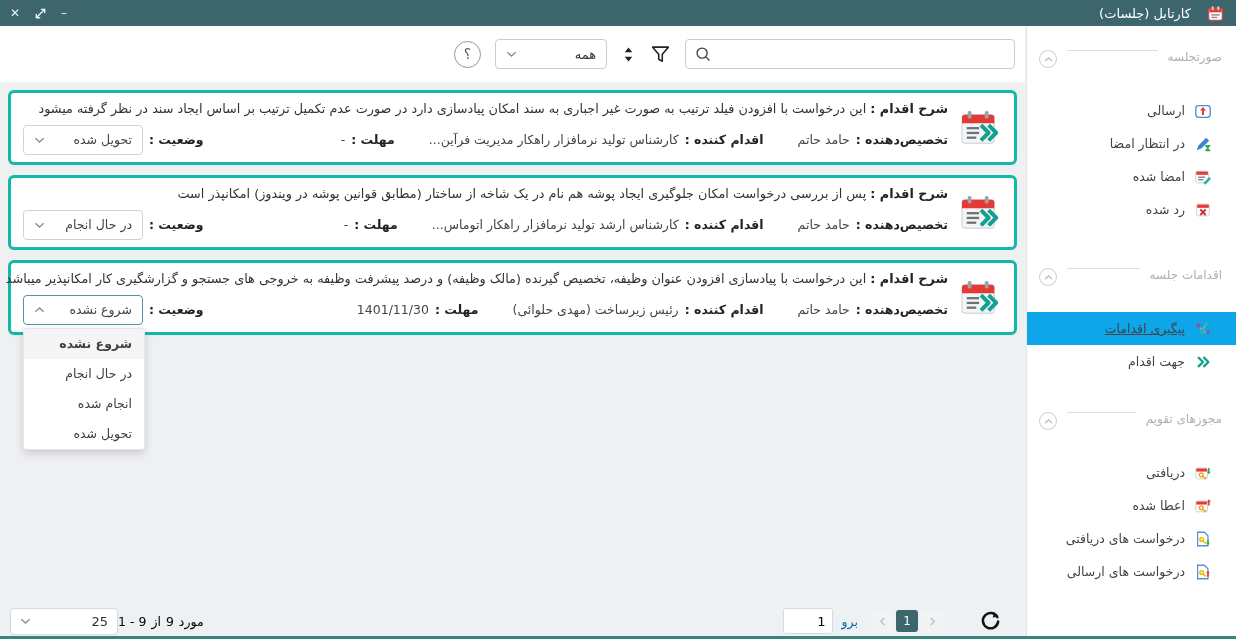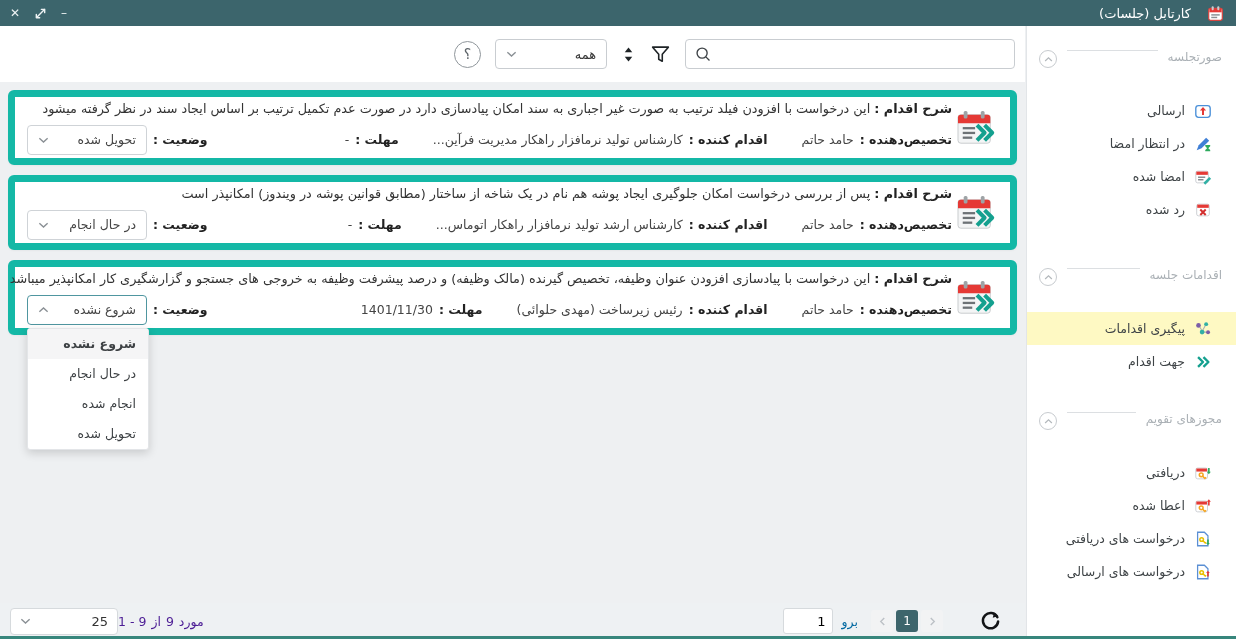--- a/index.html
+++ b/index.html
@@ -17,41 +17,41 @@
   .sidebar { position:absolute; top:26px; right:0; width:210px; bottom:3px; background:#fff;
     border-left:1px solid #e2e5e8; z-index:50; direction:rtl; }
   .sec-header { display:flex; align-items:flex-start; margin-top:24px; padding:0 14px 0 12px; }
   .sec-label { color:#aab0b5; font-size:12px; white-space:nowrap; }
   .sec-line { flex:1; height:1px; background:#dcdfe2; margin:0 10px; }
   .sec-chevron { width:18px; height:18px; border:1px solid #c7cbcf; border-radius:50%;
     display:flex; align-items:center; justify-content:center; flex:0 0 auto; }
   .side-list { margin-top:26px; }
   .side-item { height:33px; display:flex; align-items:center; gap:9px; padding-right:24px;
     font-size:12.5px; color:#3f4447; cursor:pointer; }
-  .side-item.active { background:#fef9c3; }
+  .side-item.active { background:#0ea5e9;text-decoration:underline; }
   .side-icon { width:18px; height:18px; flex:0 0 auto; display:flex; }
   .gap-lg { margin-top:42px; }
   .gap-md { margin-top:34px; }
 
   
   .main { position:absolute; top:26px; left:0; width:1025px; bottom:0; display:flex; flex-direction:column; }
   .toolbar { background:#fff; height:56px; display:flex; align-items:center; justify-content:flex-end;
     gap:14px; padding:0 10px; flex:0 0 auto; }
   .help-btn { width:27px; height:27px; border:1.5px solid #8f969b; border-radius:50%; color:#5c6368;
     display:flex; align-items:center; justify-content:center; font-size:14px; cursor:pointer; background:#fff; }
   .scope-select { width:112px; height:30px; background:#fff; border:1px solid #c9cdd1; border-radius:4px;
     direction:rtl; display:flex; align-items:center; justify-content:space-between; padding:0 10px; cursor:pointer; }
   .icon-btn { display:flex; align-items:center; cursor:pointer; }
   .search-box { width:330px; height:30px; background:#fff; border:1px solid #c9cdd1; border-radius:4px;
     display:flex; align-items:center; padding:0 8px; gap:6px; }
   .search-box input { border:none; outline:none; flex:1; height:100%; font:inherit; background:transparent; }
 
   .content { flex:1; padding:8px; display:flex; flex-direction:column; gap:10px; position:relative; }
-  .card { background:#fff; border:7px solid #14b8a6; border-radius:6px; box-shadow:0 1px 2px rgba(0,0,0,.04);
-    height:75px; direction:rtl; display:flex; align-items:center; gap:4px; padding:8px 12px; }
+  .card { background:#fff; border:3px solid #14b8a6; border-radius:6px; box-shadow:0 1px 2px rgba(0,0,0,.04);
+    height:75px; direction:rtl; display:flex; align-items:center; gap:12px; padding:8px 12px; }
   .card-icon { flex:0 0 auto; display:flex; }
   .card-body { flex:1; display:flex; flex-direction:column; justify-content:center; gap:9px; min-width:0; }
   .desc-line { font-size:12.8px; color:#333; white-space:nowrap; }
   .lbl { font-weight:bold; color:#222; }
   .meta-line { display:flex; align-items:center; gap:34px; font-size:12.5px; color:#444; }
   .meta-group { display:flex; align-items:center; gap:6px; white-space:nowrap; }
   .status-group { margin-right:auto; position:relative; }
   .status-select { width:120px; height:30px; border:1px solid #cfd3d7; border-radius:4px; background:#fff;
     display:flex; align-items:center; justify-content:space-between; padding:0 10px; cursor:pointer; direction:rtl; }
   .status-select.open { border-color:#4f96a0; }
@@ -59,21 +59,21 @@
   .status-menu { position:absolute; top:33px; left:0; width:122px; background:#fff; border:1px solid #e3e5e8;
     border-radius:3px; box-shadow:0 3px 10px rgba(0,0,0,.16); z-index:100; }
   .status-menu .opt { height:30px; line-height:30px; padding:0 12px; text-align:right; font-size:12.5px;
     color:#3d4144; cursor:pointer; }
   .status-menu .opt.selected { font-weight:bold; background:#f5f5f6; }
 
   
   .bottombar { flex:0 0 auto; height:36px; background:#eef1f3; display:flex; align-items:center; padding:0 10px; }
   .size-select { width:108px; height:27px; background:#fff; border:1px solid #d6dadd; border-radius:4px;
     direction:rtl; display:flex; align-items:center; justify-content:space-between; padding:0 9px; cursor:pointer; }
-  .range-text { margin-right:40px; direction:ltr; display:flex; gap:5px; font-size:12.5px; color:#4c1d95; }
+  .range-text { margin-right:40px; direction:ltr; display:flex; gap:5px; font-size:12.5px; color:#000000; }
   .pager-zone { margin-left:auto; display:flex; align-items:center; gap:9px; padding-right:14px; }
   .goto-input { width:50px; height:26px; border:1px solid #d6dadd; border-radius:3px; text-align:right;
     padding:0 6px; font:inherit; outline:none; }
   .goto-label { font-size:12.5px; color:#0369a1; }
   .pager { display:flex; gap:3px; margin-left:4px; }
   .page-btn { width:22px; height:22px; border-radius:3px; background:#f2f3f4; color:#bcc1c6;
     display:flex; align-items:center; justify-content:center; font-size:11px; cursor:pointer; }
   .page-btn.current { background:#3d656c; color:#fff; font-size:12px; }
   .refresh-btn { margin-left:28px; display:flex; cursor:pointer; }
   .bottom-line { position:absolute; left:0; bottom:0; width:1236px; height:3px; background:#37867c; z-index:300; }

